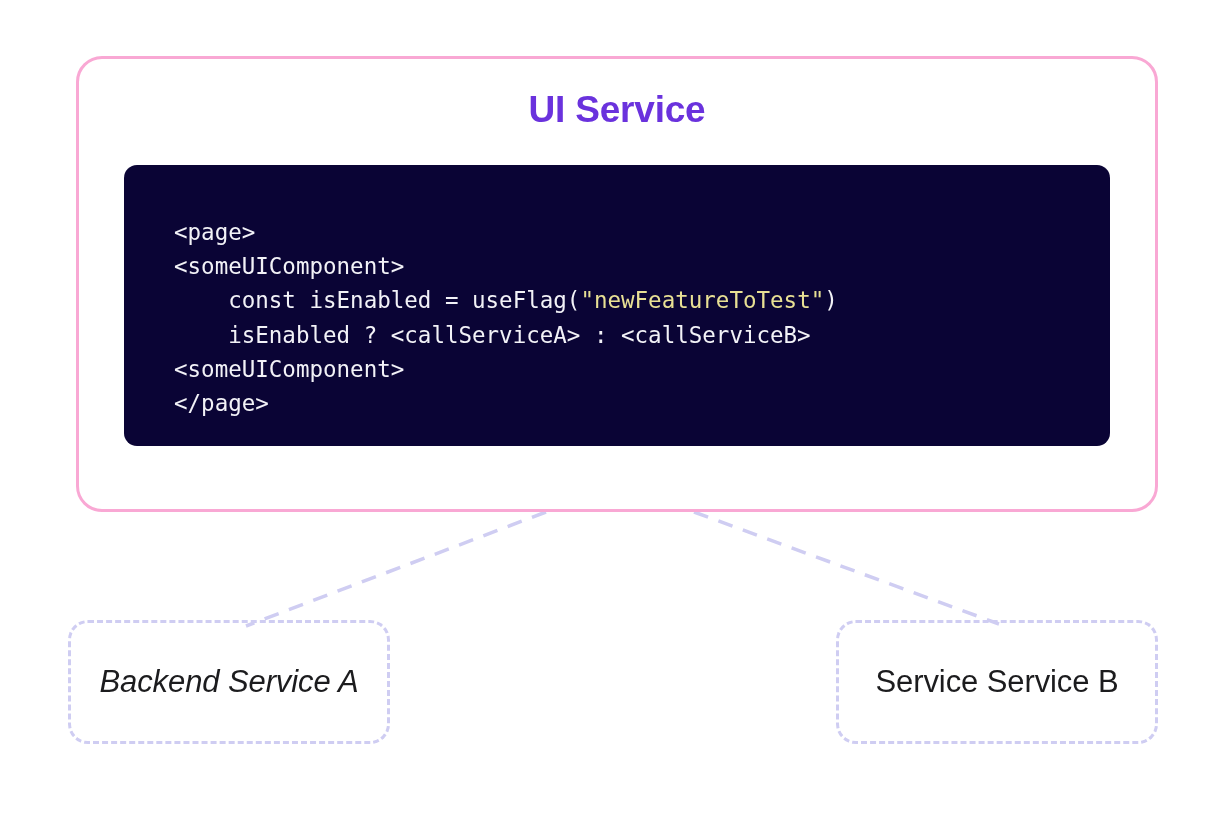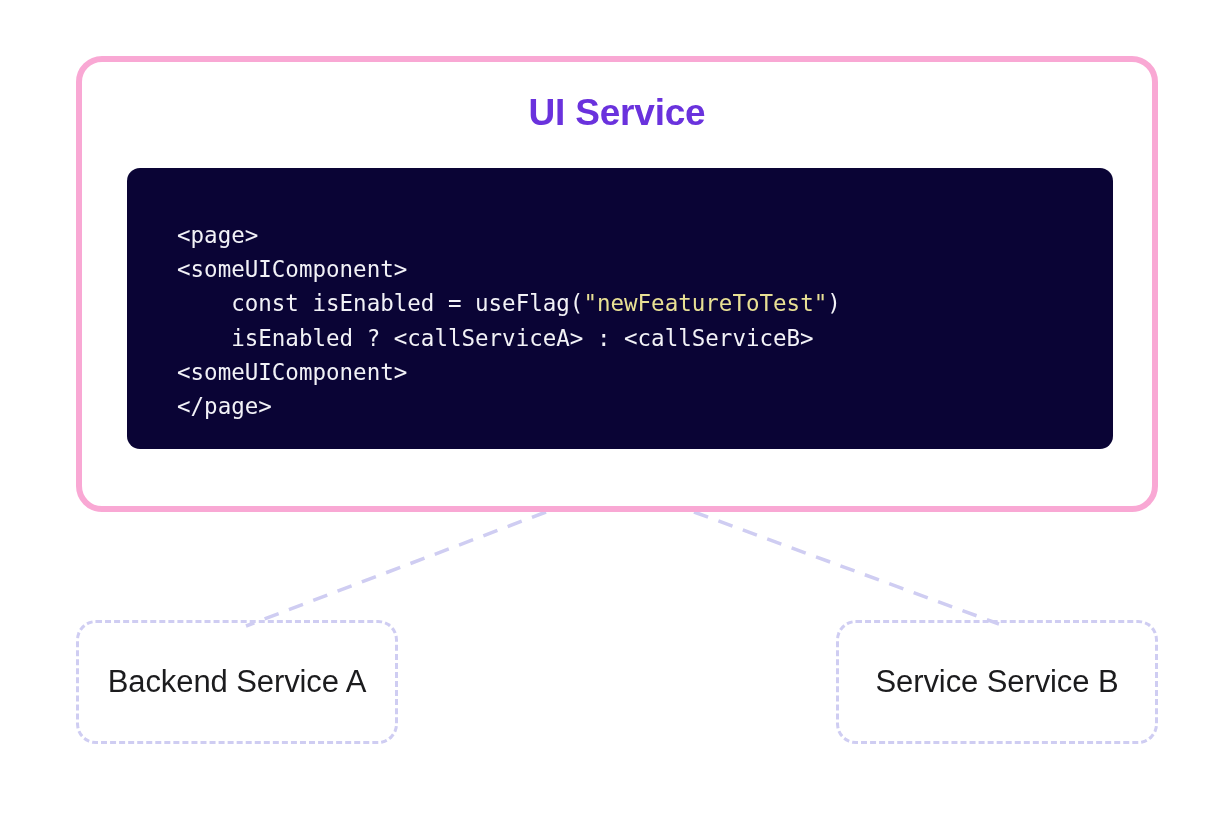--- a/index.html
+++ b/index.html
@@ -36,21 +36,21 @@
 
   
   #ui-service-card {
     position: absolute;
     left: 76px;
     top: 56px;
     width: 1082px;
     height: 456px;
     box-sizing: border-box;
     background: #ffffff;
-    border: 6px solid #f9a8d4;
+    border: 3px solid #f9a8d4;
     border-radius: 26px;
     z-index: 2;
   }
 
   #ui-service-title {
     position: absolute;
     left: 0;
     top: 30px;
     width: 100%;
     text-align: center;
@@ -93,21 +93,21 @@
     top: 620px;
     width: 322px;
     height: 124px;
     border: 3px dashed #cfcdf2;
     border-radius: 20px;
     background: transparent;
     display: flex;
     align-items: center;
     z-index: 2;
   }
-  #backend-service-a { left: 76px; }
+  #backend-service-a { left: 68px; font-style: italic; }
   #backend-service-b { left: 836px; }
 
   .backend-label {
     width: 100%;
     text-align: center;
     font-size: 31px;
     font-weight: normal;
     color: #1c1c1e;
     letter-spacing: -0.1px;
     font-family: "Liberation Sans", sans-serif;

